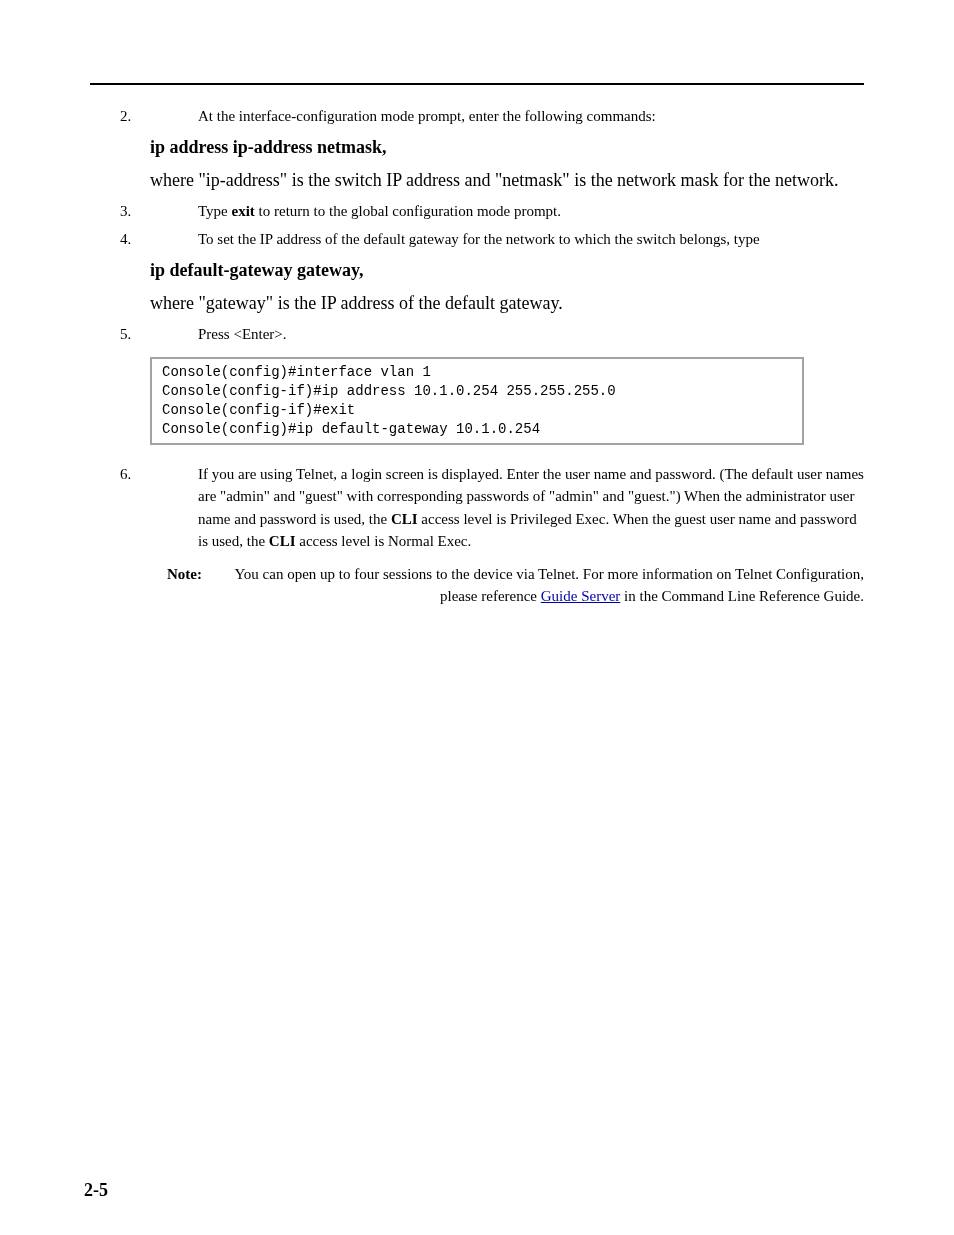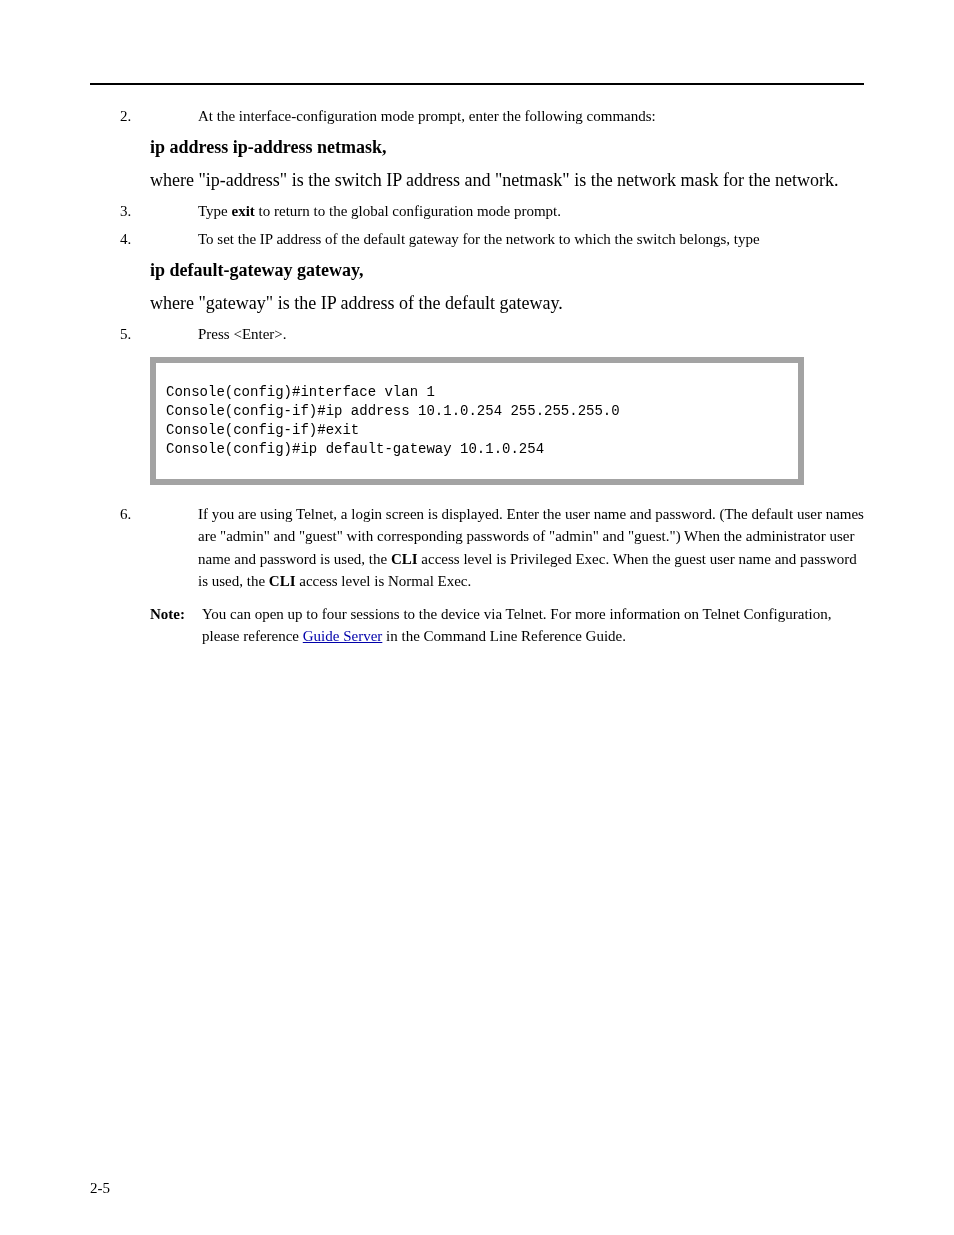--- a/index.html
+++ b/index.html
@@ -35,22 +35,22 @@
       margin-left: 48px;
     }
     .para {
       font-size: 18px;
       line-height: 1.5;
       margin-left: 60px;
       margin-bottom: 6px;
       margin-top: 6px;
     }
     .cli-box {
-      border: 6px solid #a3a3a3;
-      padding: 20px 10px;
+      border: 2px solid #a3a3a3;
+      padding: 4px 10px;
       margin: 12px 60px 6px 60px;
       font-family: 'Courier New', Courier, monospace;
       font-size: 14px;
       line-height: 1.35;
       white-space: pre;
     }
     .cli-box-wide {
       border: 2px solid #000;
       padding: 10px 10px;
       margin: 12px 60px 18px 60px;
@@ -61,34 +61,36 @@
     }
     .bold-term {
       font-weight: bold;
     }
     .note {
       display: flex;
       font-size: 15px;
       line-height: 1.5;
       margin-left: 60px;
       margin-top: 10px;
+      text-align: right;
     }
     .note .label {
       font-weight: bold;
       width: 52px;
       flex-shrink: 0;
     }
     .note .ntxt {
       flex: 1;
     }
     .page-footer {
       position: absolute;
-      left: 90px;
+      left: 84px;
       top: 1180px;
-      font-size: 15px;
+      font-size: 18px;
+      font-weight: bold;
     }
   </style>
 </head>
 <body>
 
 <div class="header-area"></div>
 
 <div class="content">
 
   <div class="numbered-item">

